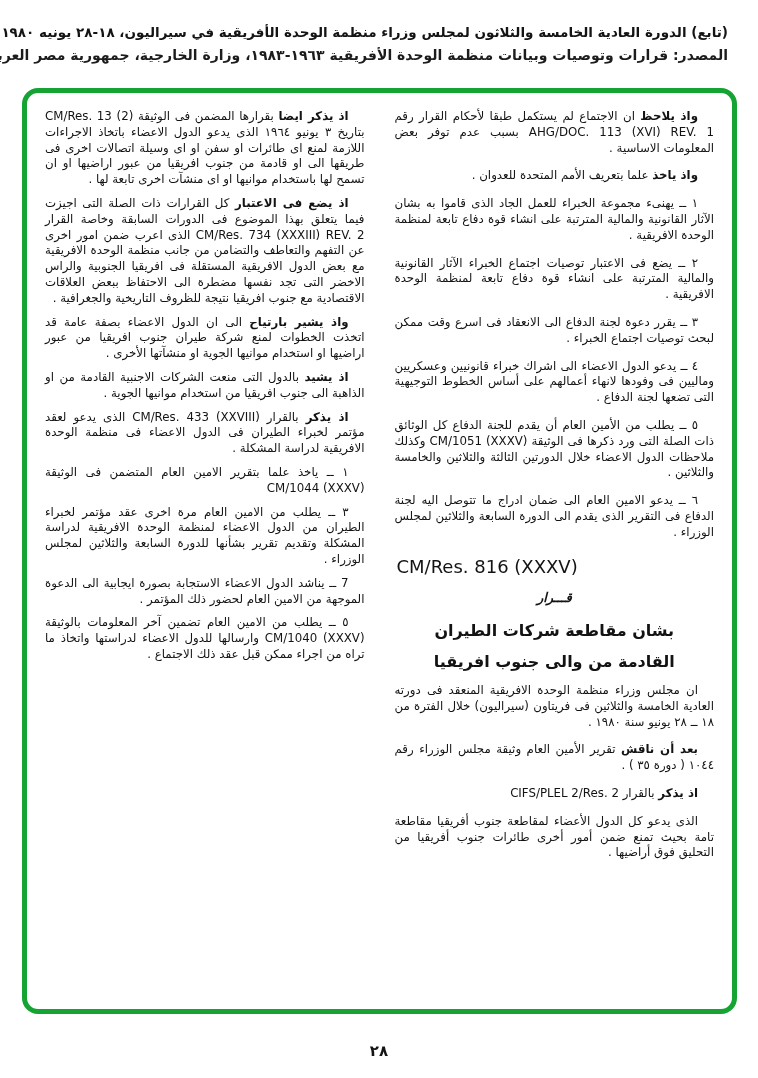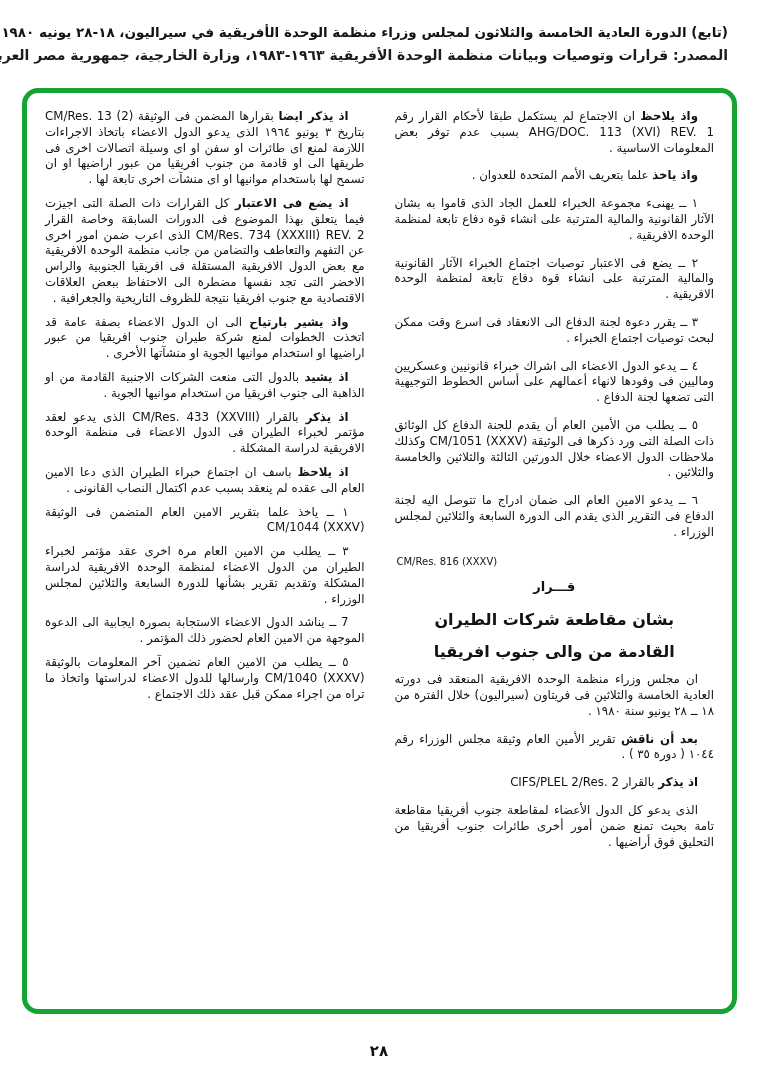--- a/index.html
+++ b/index.html
@@ -17,22 +17,22 @@
     padding:16px 18px 10px; display:flex; direction:rtl; gap:30px;
     background:#fff;
   }
   .col {
     flex:1; min-width:0; direction:rtl; text-align:justify;
     font-size:11.8px; line-height:1.34; color:#131313;
   }
   .para { margin:0 0 8px; text-indent:16px; }
   .col-right .para { margin-bottom:12px; }
   .para b { font-weight:bold; }
-  .para.ref { direction:ltr; text-align:left; text-indent:2px; margin:14px 0 6px; font-size:10px; }
-  .para.title { text-align:center; font-weight:bold; text-indent:0; font-size:13px; margin:10px 0 14px; }
+  .para.ref { direction:ltr; text-align:left; text-indent:2px; margin:14px 0 6px; font-size:18px; }
+  .para.title { text-align:center; font-weight:bold; text-indent:0; font-size:13px; margin:10px 0 14px;font-style:italic; }
   .para.subtitle { text-align:center; font-weight:bold; text-indent:0; font-size:16px; margin:0 0 10px; }
   .pagenum {
     position:absolute; bottom:18px; left:0; width:100%;
     text-align:center; font-size:15px; font-weight:bold; direction:rtl;
   }
 </style>
 </head>
 <body>
 
 <div class="page" style="background: rgb(255, 255, 255);">
@@ -60,21 +60,20 @@
         <p class="para body"><b>بعد أن ناقش</b> تقرير الأمين العام وثيقة مجلس الوزراء رقم ١٠٤٤ ( دورة ٣٥ ) .</p>
         <p class="para body"><b>اذ يذكر</b> بالقرار CIFS/PLEL 2/Res. 2</p>
         <p class="para body">الذى يدعو كل الدول الأعضاء لمقاطعة جنوب أفريقيا مقاطعة تامة بحيث تمنع ضمن أمور أخرى طائرات جنوب أفريقيا من التحليق فوق أراضيها .</p>
       </div>
     <div class="col col-left">
         <p class="para body"><b>اذ يذكر ايضا</b> بقرارها المضمن فى الوثيقة CM/Res. 13 (2) بتاريخ ٣ يونيو ١٩٦٤ الذى يدعو الدول الاعضاء باتخاذ الاجراءات اللازمة لمنع اى طائرات او سفن او اى وسيلة اتصالات اخرى فى طريقها الى او قادمة من جنوب افريقيا من عبور اراضيها او ان تسمح لها باستخدام موانيها او اى منشآت اخرى تابعة لها .</p>
         <p class="para body"><b>اذ يضع فى الاعتبار</b> كل القرارات ذات الصلة التى اجيزت فيما يتعلق بهذا الموضوع فى الدورات السابقة وخاصة القرار CM/Res. 734 (XXXIII) REV. 2 الذى اعرب ضمن امور اخرى عن التفهم والتعاطف والتضامن من جانب منظمة الوحدة الافريقية مع بعض الدول الافريقية المستقلة فى افريقيا الجنوبية والراس الاخضر التى تجد نفسها مضطرة الى الاحتفاظ ببعض العلاقات الاقتصادية مع جنوب افريقيا نتيجة للظروف التاريخية والجغرافية .</p>
         <p class="para body"><b>واذ يشير بارتياح</b> الى ان الدول الاعضاء بصفة عامة قد اتخذت الخطوات لمنع شركة طيران جنوب افريقيا من عبور اراضيها او استخدام موانيها الجوية او منشآتها الأخرى .</p>
         <p class="para body"><b>اذ يشيد</b> بالدول التى منعت الشركات الاجنبية القادمة من او الذاهبة الى جنوب افريقيا من استخدام موانيها الجوية .</p>
         <p class="para body"><b>اذ يذكر</b> بالقرار CM/Res. 433 (XXVIII) الذى يدعو لعقد مؤتمر لخبراء الطيران فى الدول الاعضاء فى منظمة الوحدة الافريقية لدراسة المشكلة .</p>
-        <p class="para body"><b>اذ يلاحظ</b> باسف ان اجتماع خبراء الطيران الذى دعا الامين العام الى عقده لم ينعقد بسبب عدم اكتمال النصاب القانونى .</p>
         <p class="para body">١ ــ ياخذ علما بتقرير الامين العام المتضمن فى الوثيقة CM/1044 (XXXV)</p>
         <p class="para body">٣ ــ يطلب من الامين العام مرة اخرى عقد مؤتمر لخبراء الطيران من الدول الاعضاء لمنظمة الوحدة الافريقية لدراسة المشكلة وتقديم تقرير بشأنها للدورة السابعة والثلاثين لمجلس الوزراء .</p>
         <p class="para body">7 ــ يناشد الدول الاعضاء الاستجابة بصورة ايجابية الى الدعوة الموجهة من الامين العام لحضور ذلك المؤتمر .</p>
         <p class="para body">٥ ــ يطلب من الامين العام تضمين آخر المعلومات بالوثيقة CM/1040 (XXXV) وارسالها للدول الاعضاء لدراستها واتخاذ ما تراه من اجراء ممكن قبل عقد ذلك الاجتماع .</p>
       </div>
   </div>
 
   <div class="pagenum">٢٨</div>
 
 </div>

